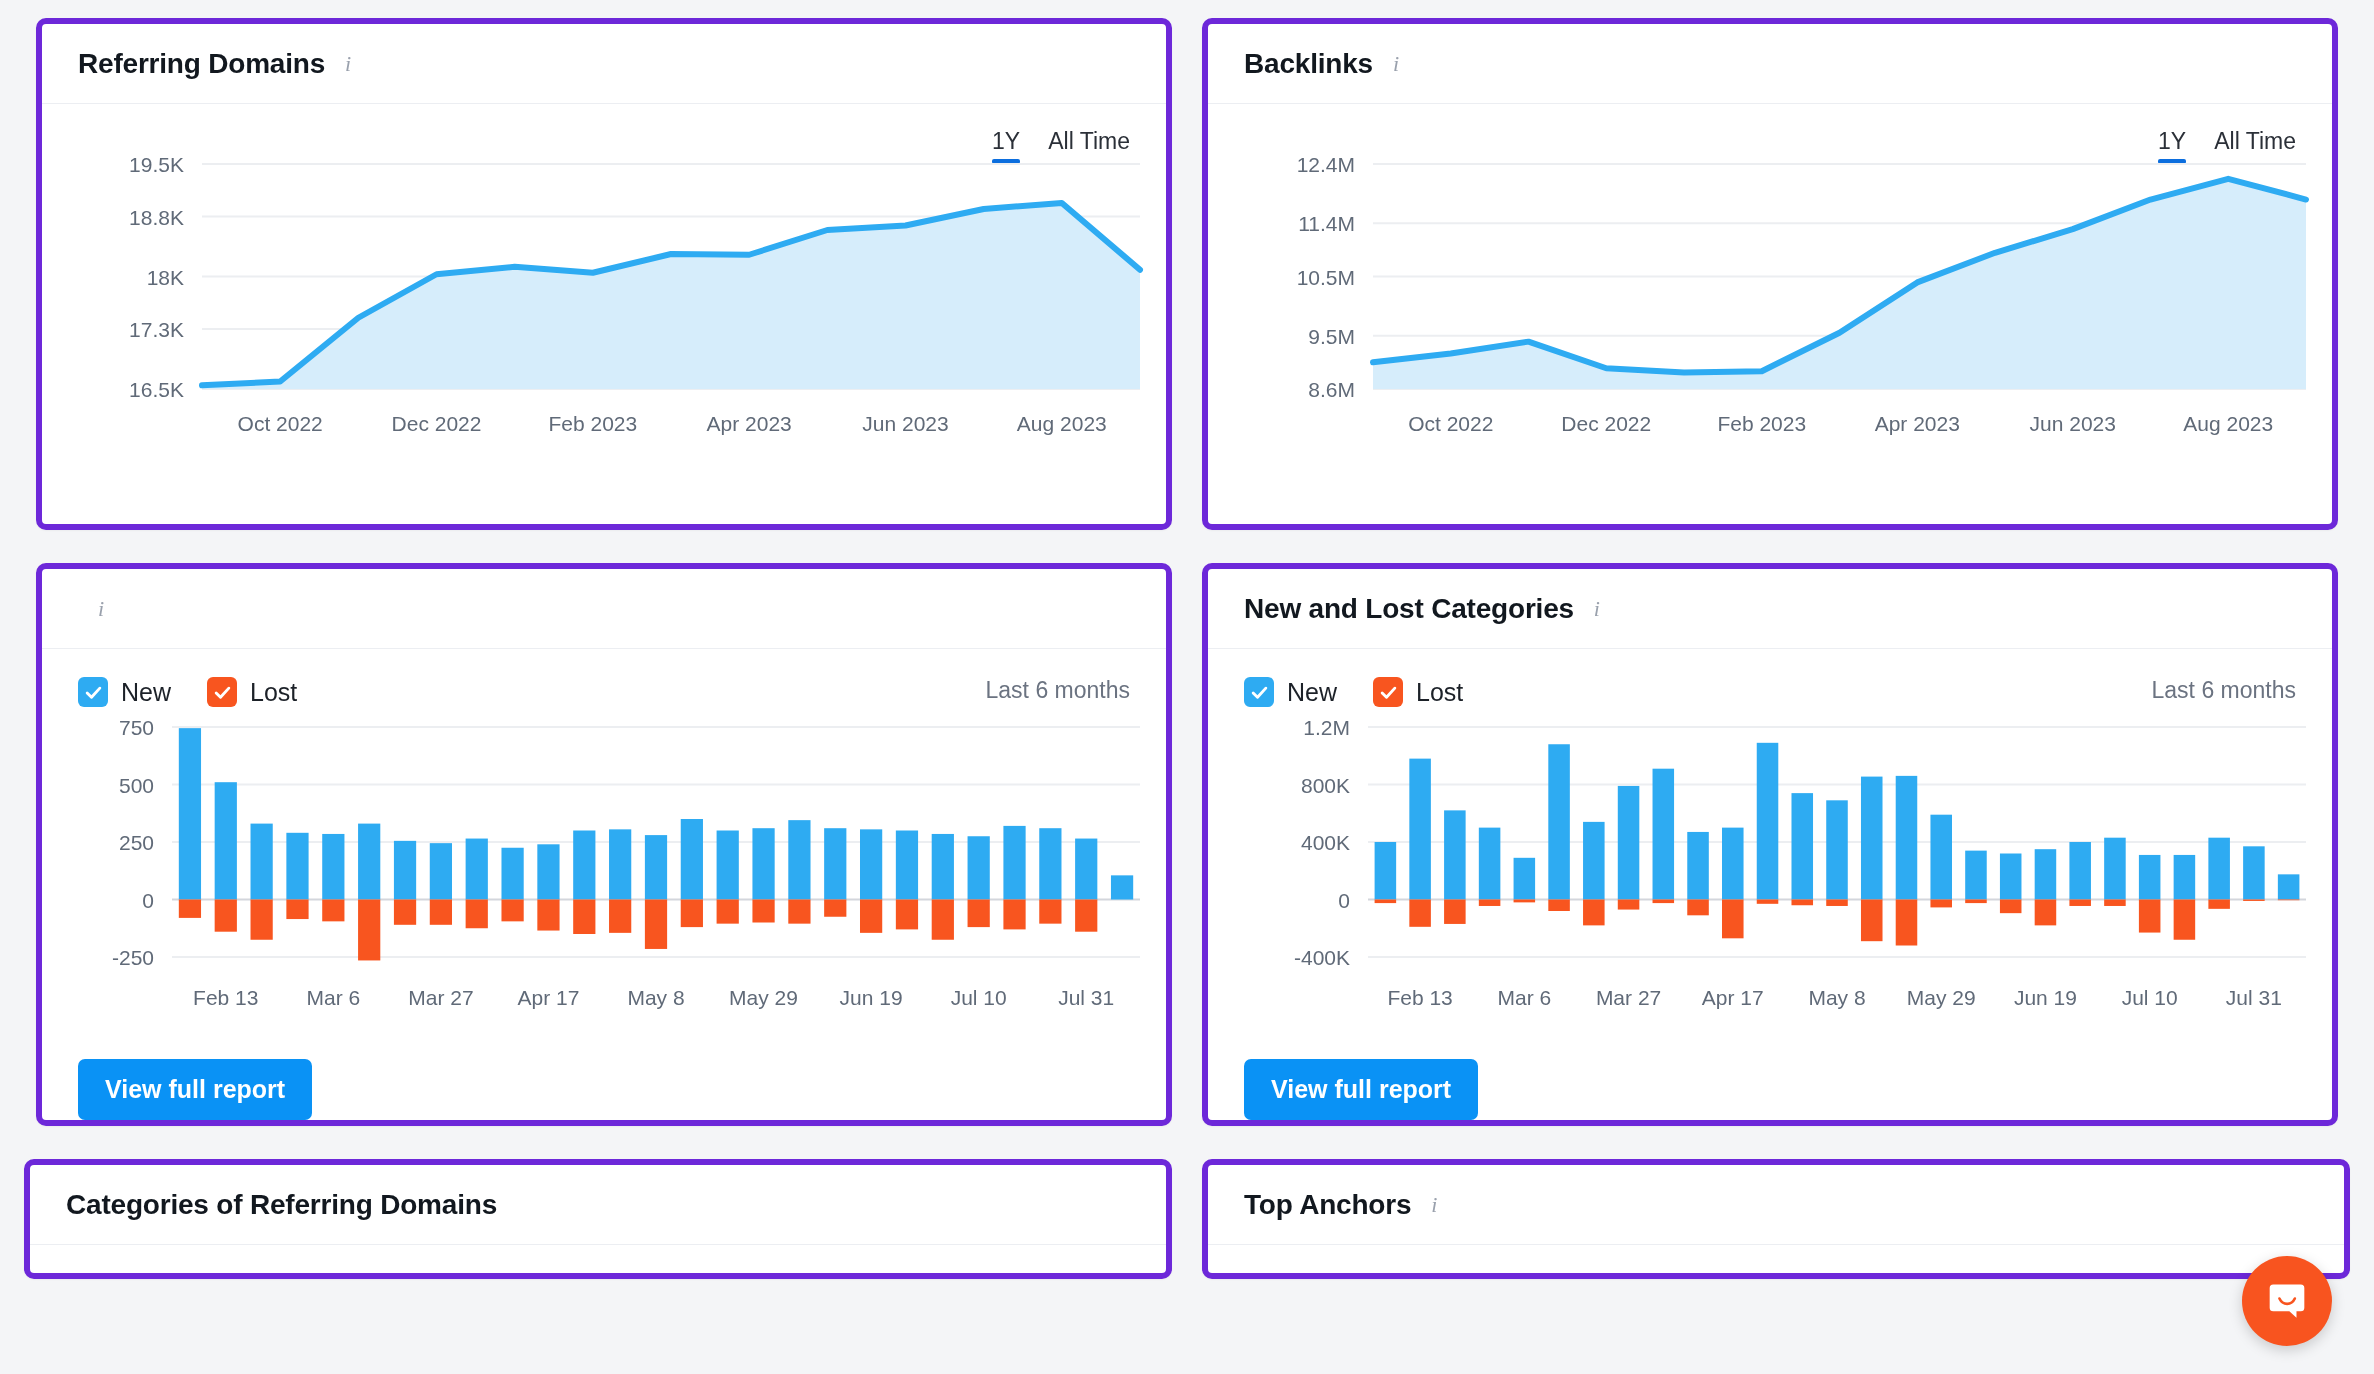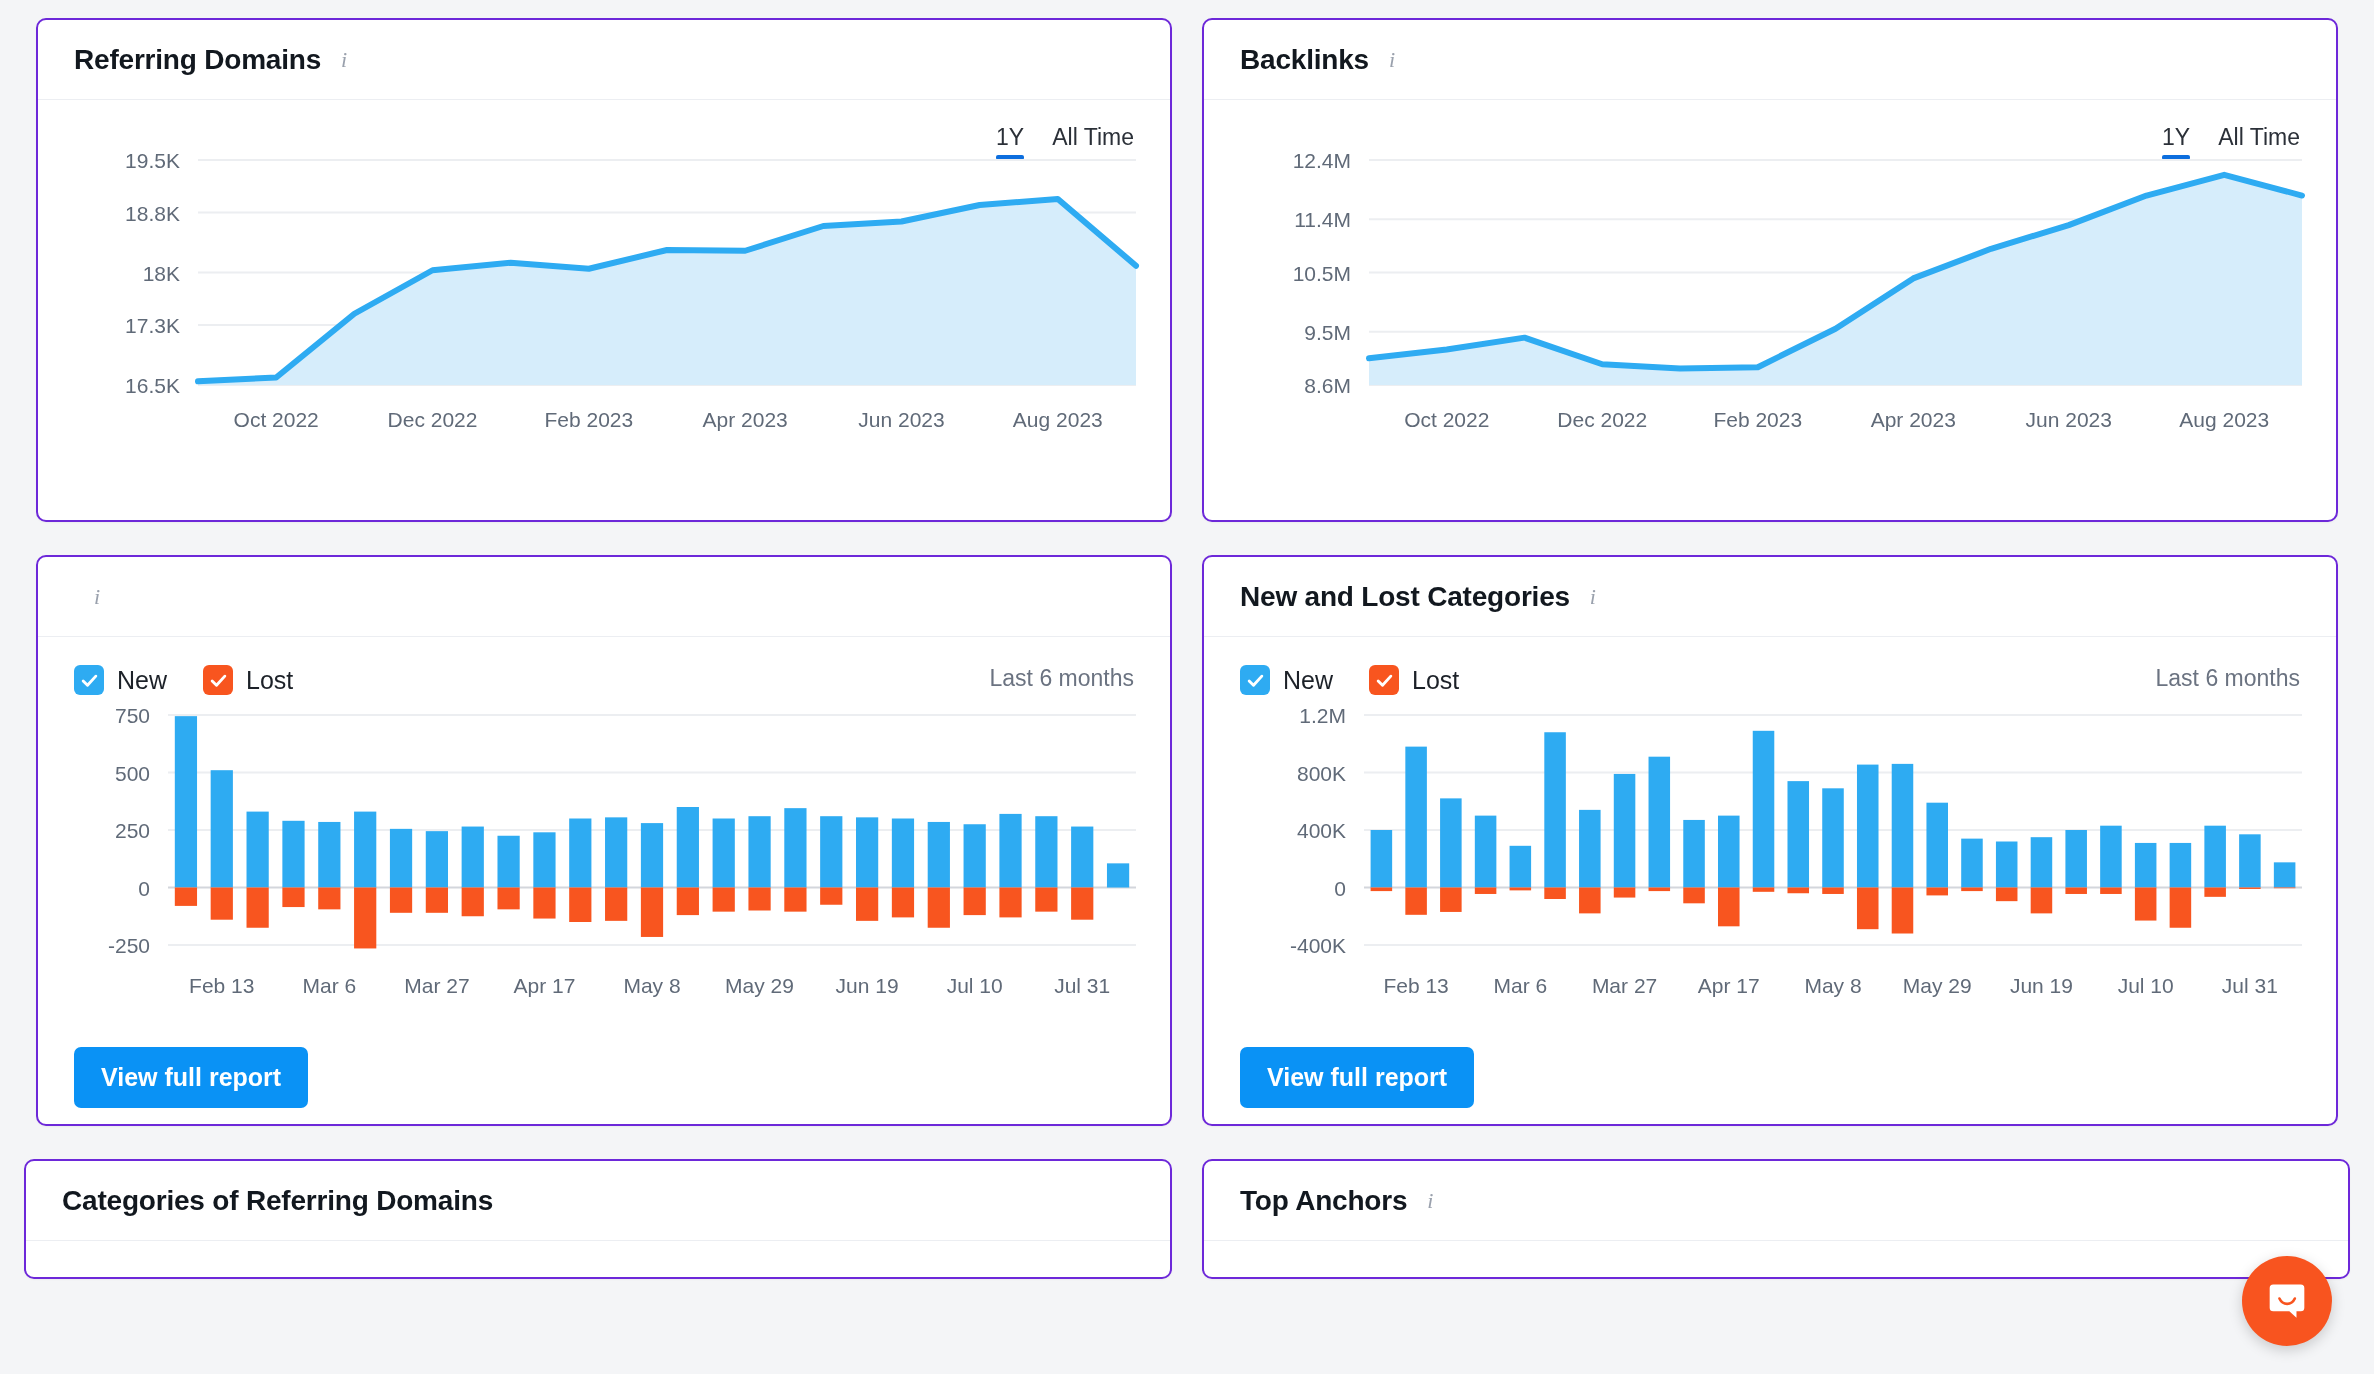--- a/index.html
+++ b/index.html
@@ -11,21 +11,21 @@
     overflow: hidden;
   }
   .grid {
     display: grid;
     grid-template-columns: 1fr 1fr;
     gap: 33px 30px;
     padding: 18px 36px 0 36px;
   }
   .card {
     background: #fff;
-    border: 2px solid #6d28d9;
+    border: 6px solid #6d28d9;
     border-radius: 10px;
     box-shadow: 0 1px 2px rgba(20,23,37,.04);
     overflow: hidden;
   }
   .card-head {
     height: 80px;
     display: flex;
     align-items: center;
     padding: 0 36px;
     border-bottom: 1px solid #eceef2;
@@ -124,21 +124,21 @@
   
   .btn-primary {
     display: inline-block;
     background: #0a92f5;
     color: #fff;
     border: none;
     border-radius: 7px;
     font-size: 25px;
     font-weight: 700;
     padding: 16px 27px;
-    margin: 22px 0 16px 36px;
+    margin: 22px 0 0 36px;
     cursor: pointer;
     font-family: "Liberation Sans", sans-serif;
     text-align: right;
   }
 
   
   .bottom-grid {
     display: grid;
     grid-template-columns: 1fr 1fr;
     gap: 30px;

